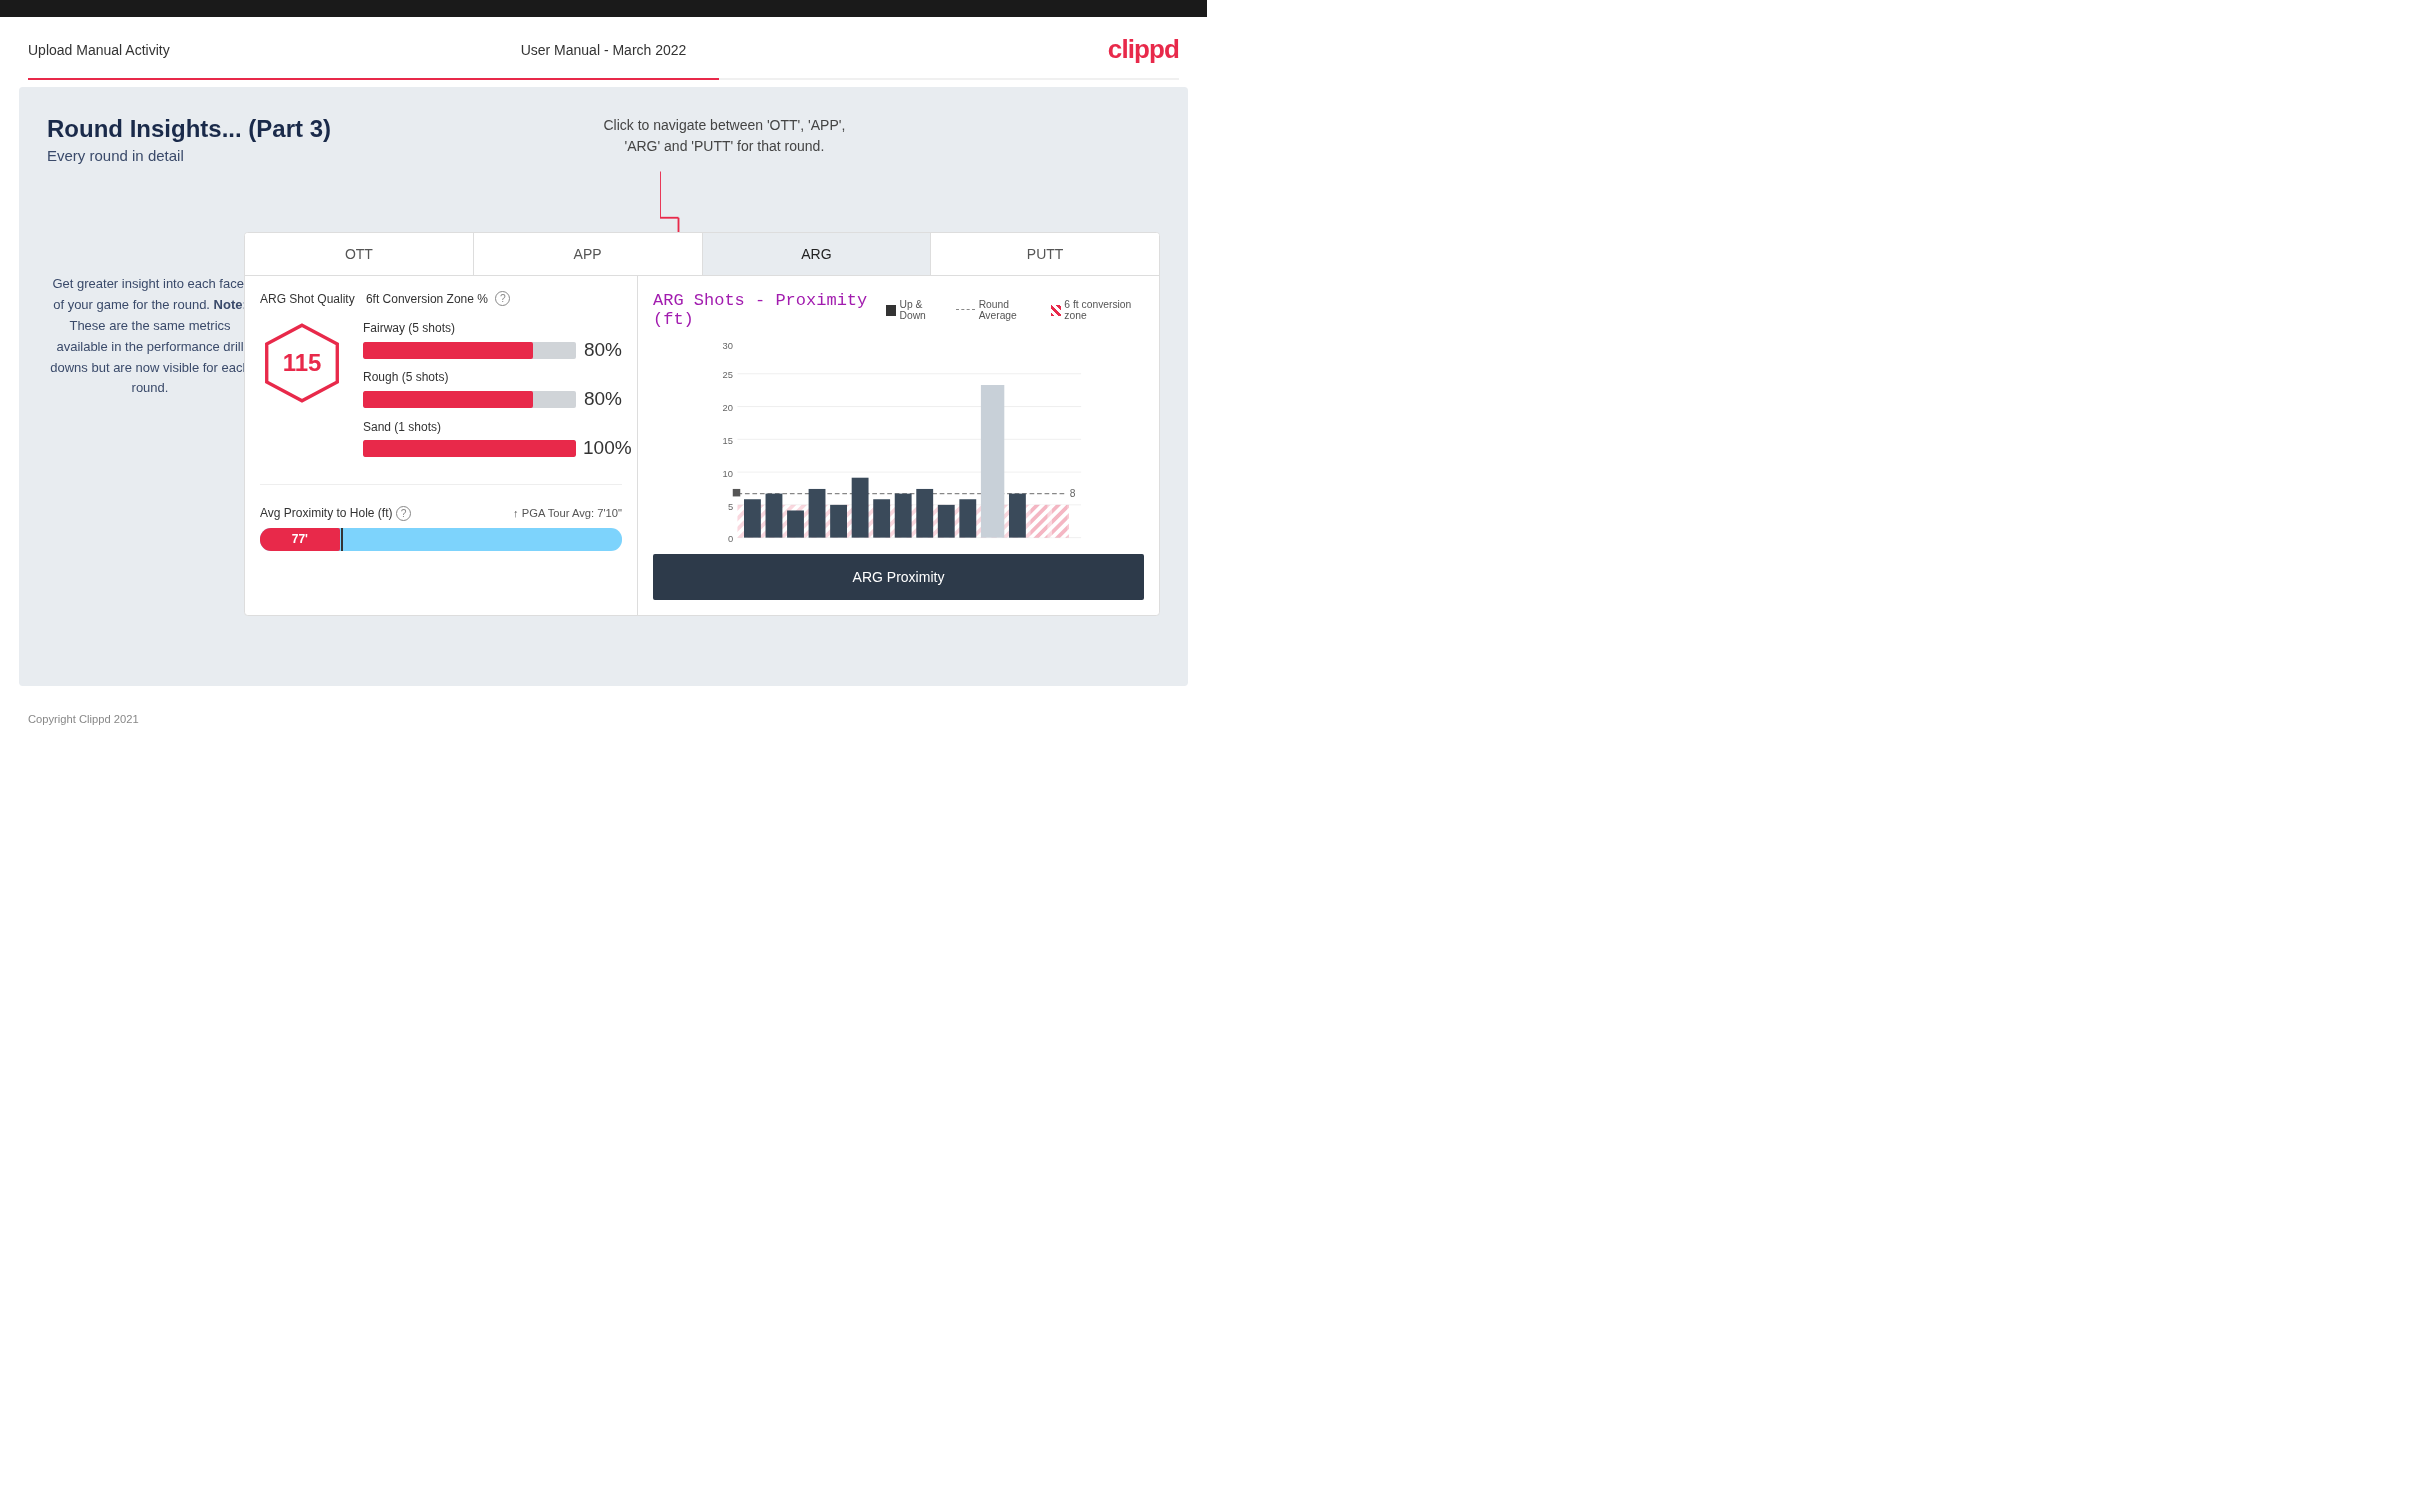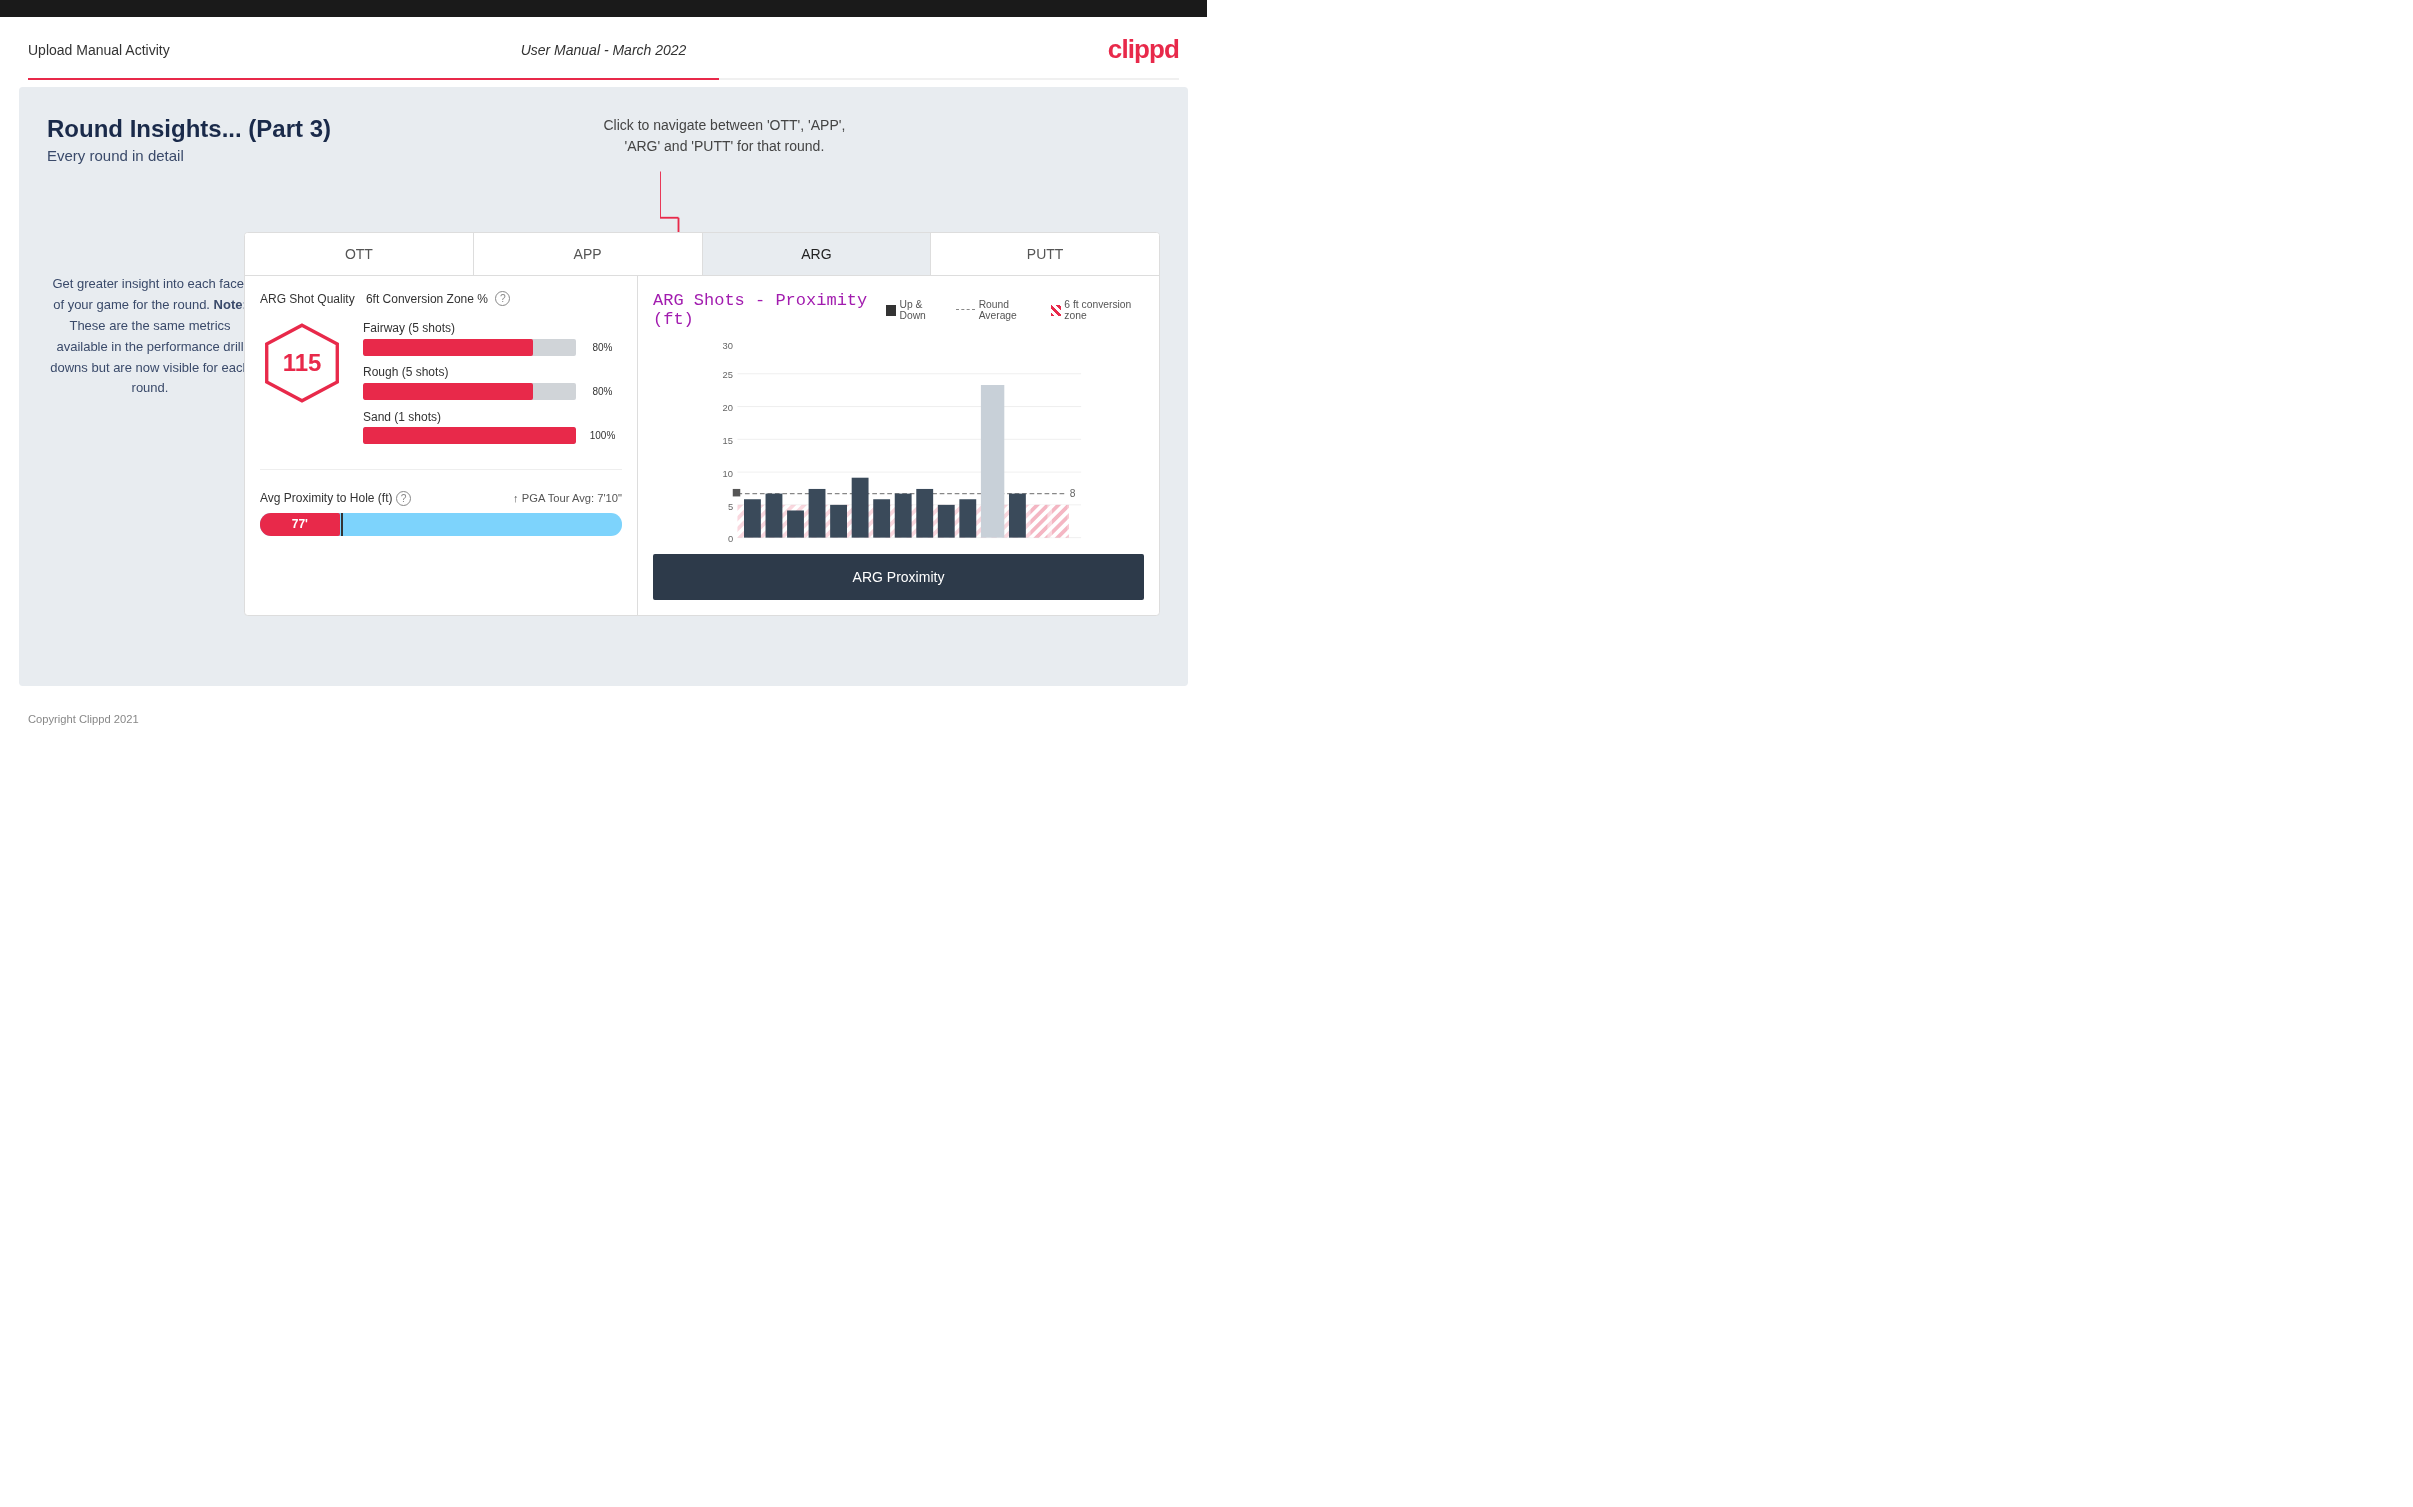--- a/index.html
+++ b/index.html
@@ -30,21 +30,20 @@
       font-size: 14px;
       color: #333;
       font-weight: 400;
     }
     .header-center {
       font-size: 14px;
       color: #333;
       position: absolute;
       left: 50%;
       transform: translateX(-50%);
-      font-style: italic;
     }
     .header-logo {
       font-size: 26px;
       font-weight: 700;
       color: #e8294a;
       letter-spacing: -0.9px;
     }
     .header-divider {
       height: 1.9px;
       background: linear-gradient(to right, #e8294a 60%, #f0f0f0 60%);
@@ -233,25 +232,25 @@
       border-radius: 1.9px;
       position: relative;
       overflow: hidden;
     }
     .shot-bar-fill {
       height: 100%;
       background: #e8294a;
       border-radius: 1.9px;
     }
     .shot-pct {
-      font-size: 10px;
+      font-size: 19px;
       font-weight: 500;
       color: #333;
       width: 39px;
-      text-align: center;
+      text-align: right;
     }
 
     
     .sg-section {
       margin-top: 11.2px;
       padding-top: 7.5px;
     }
     .sg-label {
       font-size: 12px;
       color: #555;

